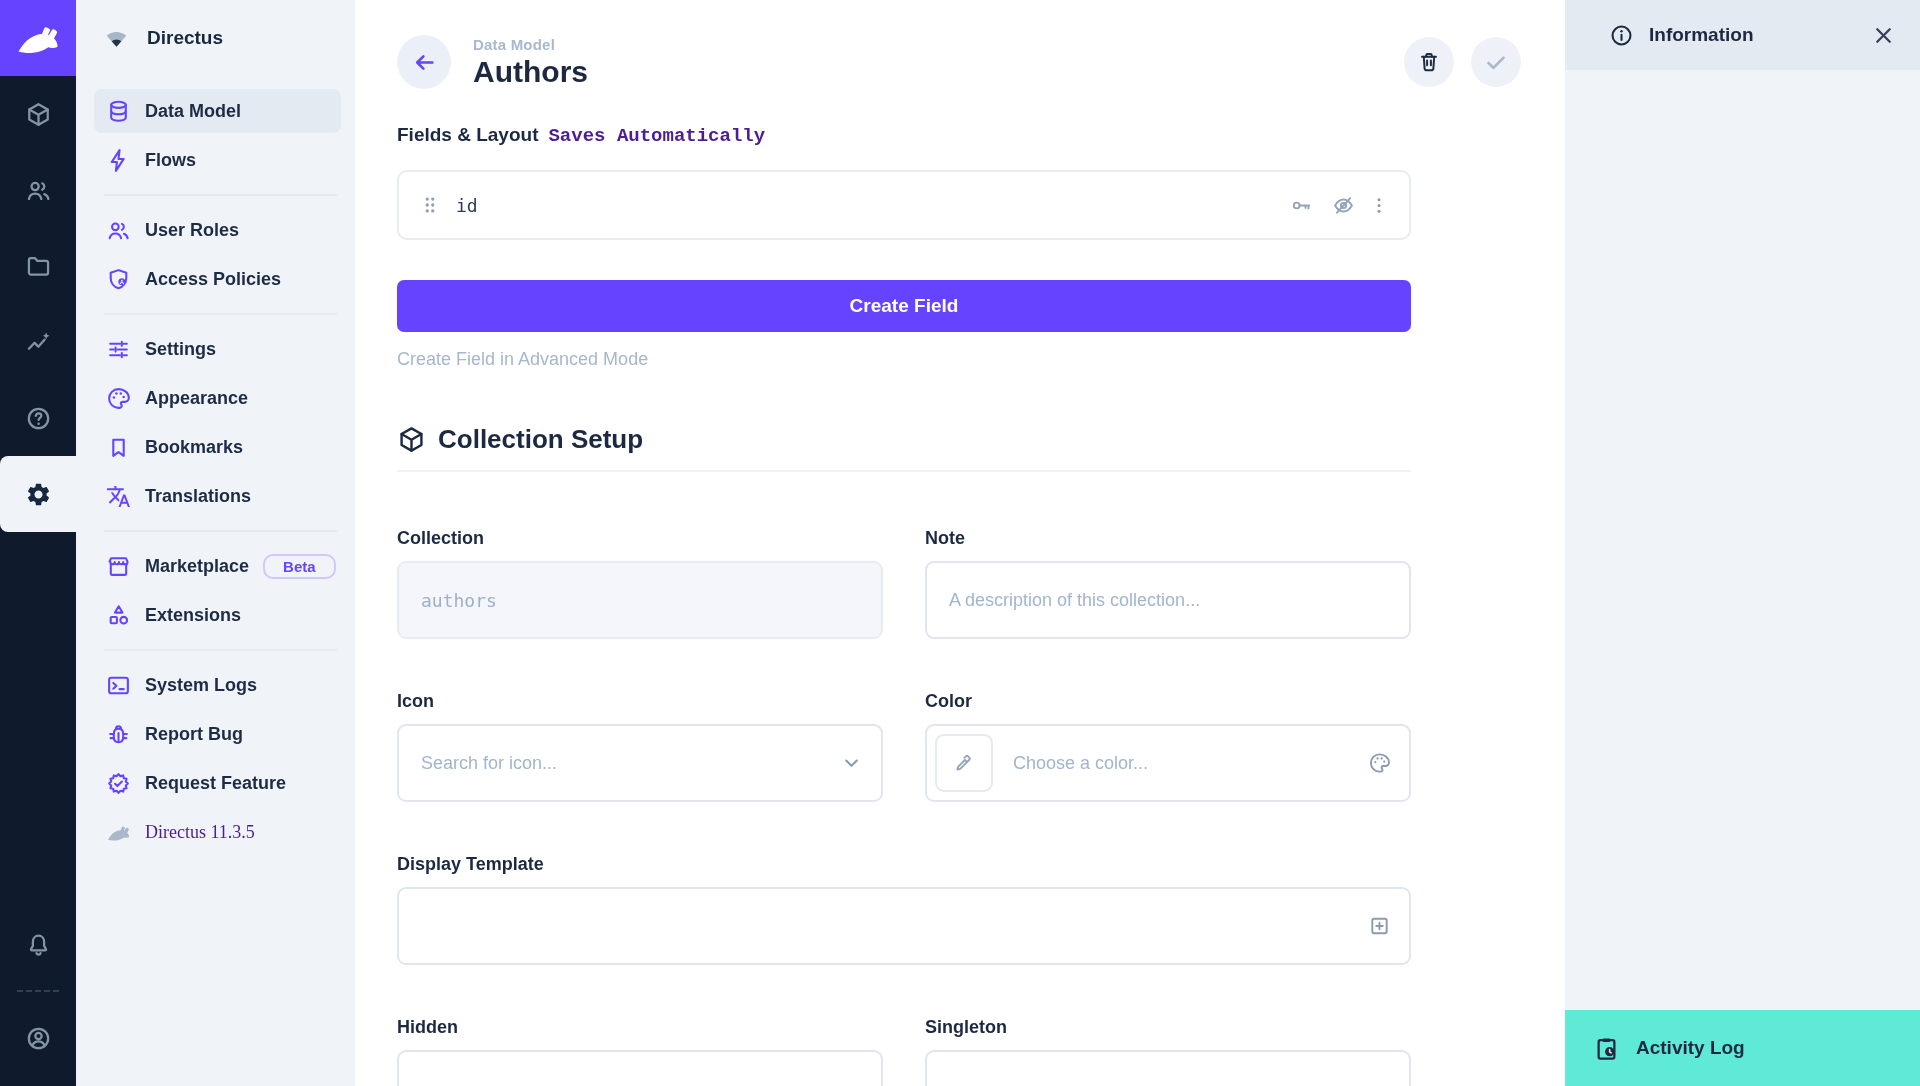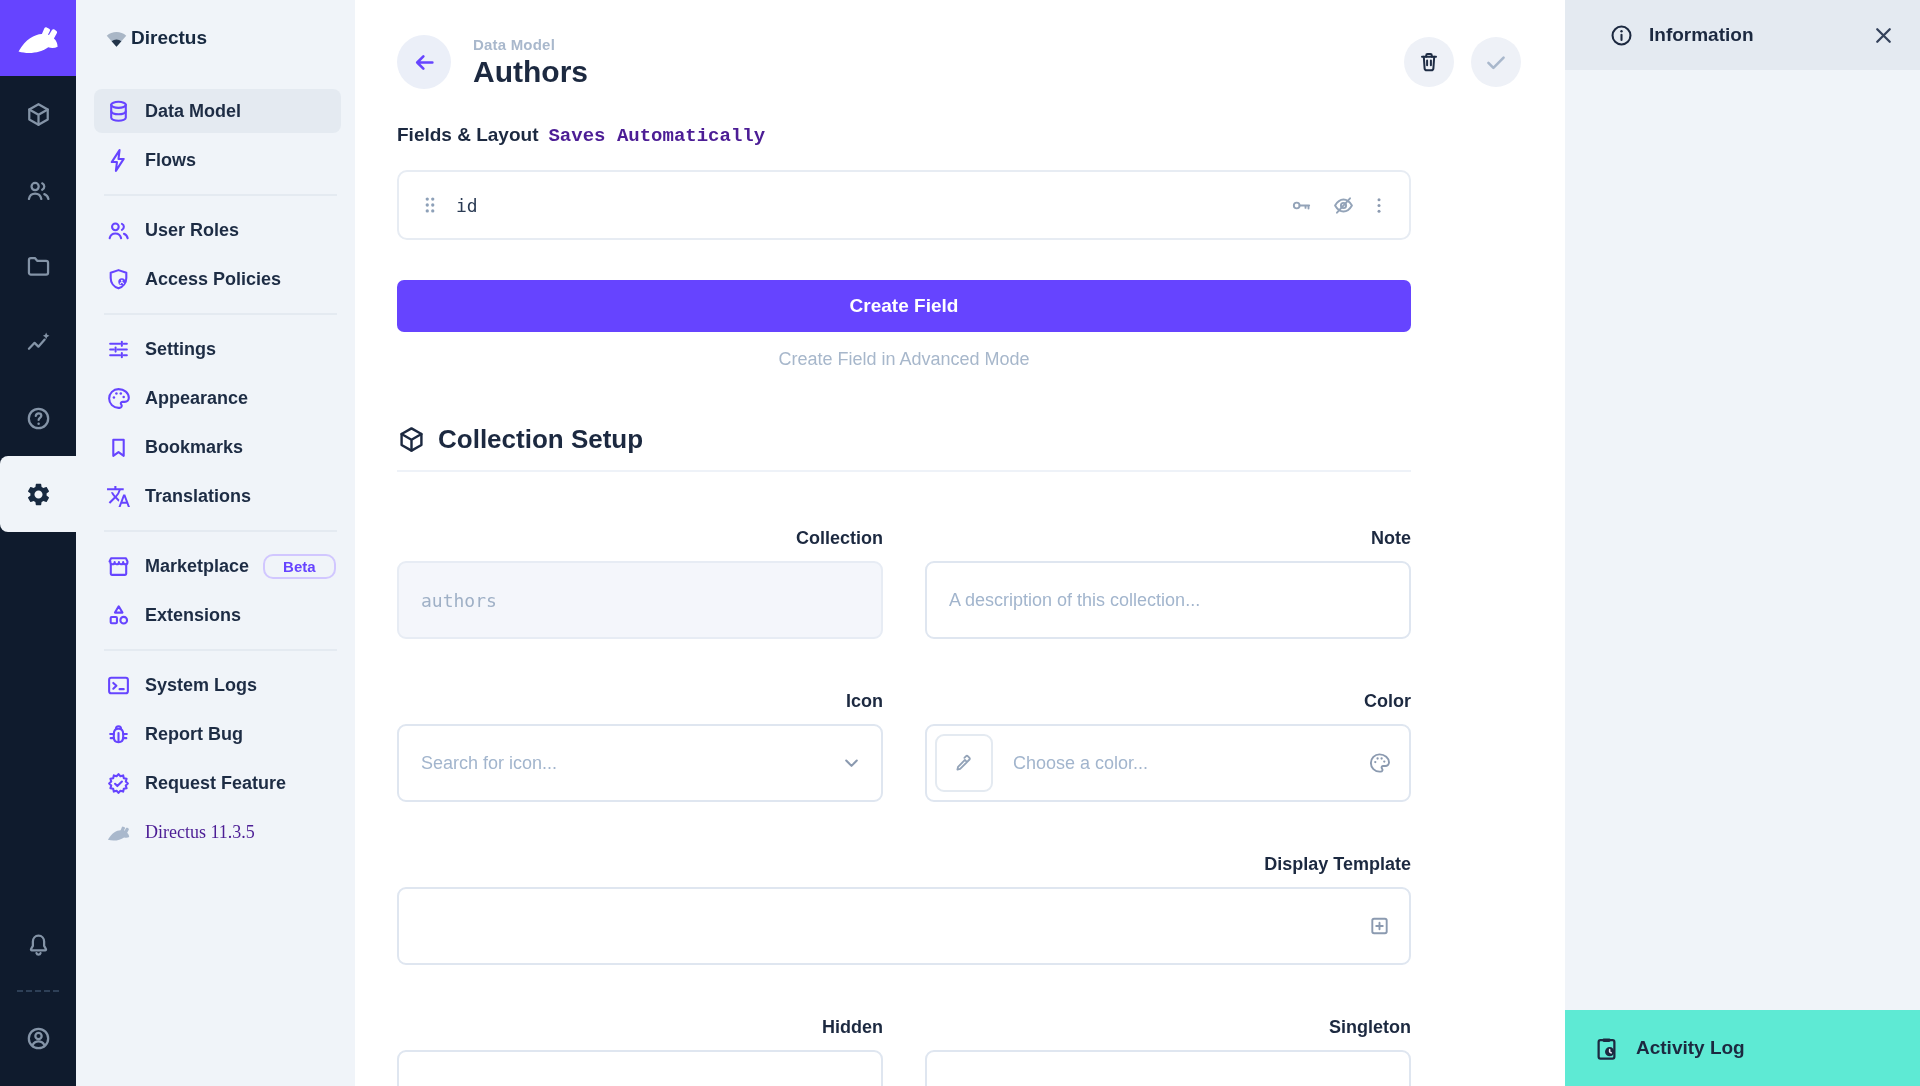--- a/index.html
+++ b/index.html
@@ -13,21 +13,21 @@
   .logo svg { width:46px; }
   .mod { width:76px; height:76px; display:flex; align-items:center; justify-content:center; color:#8494a7; cursor:pointer; }
   .mod svg { width:27px; height:27px; }
   .mod.active { background:#f0f4f9; color:#172940; border-radius:8px 0 0 8px; }
   .mod-spacer { flex:1; }
   .mod-divider { width:42px; border-top:2px dashed #2e4057; margin:8px 0; }
   .modulebar .bottom-pad { height:10px; }
 
   
   .nav { width:279px; background:#f0f4f9; flex-shrink:0; display:flex; flex-direction:column; overflow:hidden; }
-  .project { height:76px; display:flex; align-items:center; padding-left:27px; gap:1px; flex-shrink:0; }
+  .project { height:76px; display:flex; align-items:center; padding-left:27px; gap:17px; flex-shrink:0; }
   .project svg { width:27px; height:25px; }
   .project-name { font-size:19px; font-weight:600; color:#172940; }
   .navlist { padding:13px 14px 0 18px; }
   .nav-item { height:44px; margin-bottom:5px; border-radius:8px; display:flex; align-items:center; gap:14px; padding:0 12px; cursor:pointer; }
   .nav-item.active { background:#e4eaf1; }
   .nav-item .nicon { width:25px; height:25px; color:#6644ff; display:flex; }
   .nav-item .nicon svg { width:25px; height:25px; }
   .nav-item .nlabel { font-size:18px; font-weight:600; color:#1d2c44; white-space:nowrap; }
   .nav-item.muted .nicon { color:#a9b8cc; }
   .nav-item.muted .nlabel { color:#4c1d95; font-weight:500;font-family:Liberation Serif, serif; }
@@ -56,29 +56,29 @@
   .field-card { margin-top:23px; height:70px; background:#fff; border:2px solid #e7ecf3; border-radius:10px; display:flex; align-items:center; padding:6px 20px; }
   .drag { color:#8da0b8; display:flex; cursor:grab; }
   .drag svg { width:22px; height:24px; }
   .fname { font-family:"DejaVu Sans Mono", monospace; font-size:18px; color:#2b3c55; margin-left:15px; }
   .fic { color:#93a3b8; display:flex; margin-left:19px; cursor:pointer; }
   .fic svg { width:23px; height:23px; }
   .fic.kebab { color:#8b9ab0; margin-left:14px; }
   .fic.kebab svg { width:20px; height:23px; }
 
   .create-btn { margin-top:40px; width:100%; height:52px; background:#6644ff; border:none; border-radius:7px; color:#fff; font-size:19px; font-weight:700; font-family:inherit; cursor:pointer; display:block; }
-  .adv-link { margin-top:17px; text-align:center; font-size:18px; font-weight:500; color:#a7b7cb; cursor:pointer; }
+  .adv-link { margin-top:17px; font-size:18px; font-weight:500; color:#a7b7cb; cursor:pointer; }
 
   .section-head { margin-top:54px; display:flex; align-items:center; gap:12px; padding-bottom:15px; border-bottom:2px solid #eef2f8; }
   .section-head svg { width:29px; height:29px; color:#1c2940; }
   .section-title { font-size:26px; font-weight:800; color:#1c2940; }
 
   .formgrid { margin-top:56px; display:grid; grid-template-columns:1fr 1fr; column-gap:42px; row-gap:52px; }
   .ffield.full { grid-column:1 / -1; }
-  .flabel { font-size:18px; font-weight:700; color:#1c2940; margin-bottom:12px;text-align:right; }
+  .flabel { font-size:18px; font-weight:700; color:#1c2940; margin-bottom:12px; }
   .inputwrap { position:relative; }
   .tinput { width:100%; height:78px; border:2px solid #dfe6f0; border-radius:9px; background:#fff; padding:0 22px; font-size:18px; font-family:inherit; color:#20304a; outline:none; }
   .tinput::placeholder { color:#a2b5cd; opacity:1; }
   .tinput.mono { font-family:"DejaVu Sans Mono", monospace; }
   .tinput.readonly { background:#f4f6fb; border-color:#e7ecf4; color:#9fb0c6; }
   .tinput.with-left { padding-left:86px; }
   .in-icon { position:absolute; top:50%; transform:translateY(-50%); color:#8b9ab0; display:flex; cursor:pointer; }
   .in-icon svg { width:23px; height:23px; }
   .in-icon.right { right:20px; }
   .swatch-btn { position:absolute; left:10px; top:50%; transform:translateY(-50%); width:58px; height:58px; border:2px solid #e4eaf1; border-radius:9px; background:#fff; display:flex; align-items:center; justify-content:center; color:#93a3b8; cursor:pointer; }

